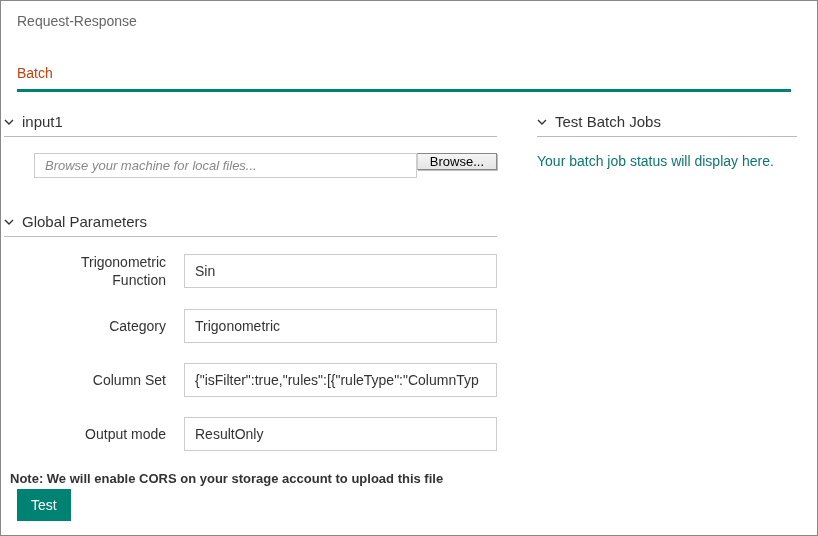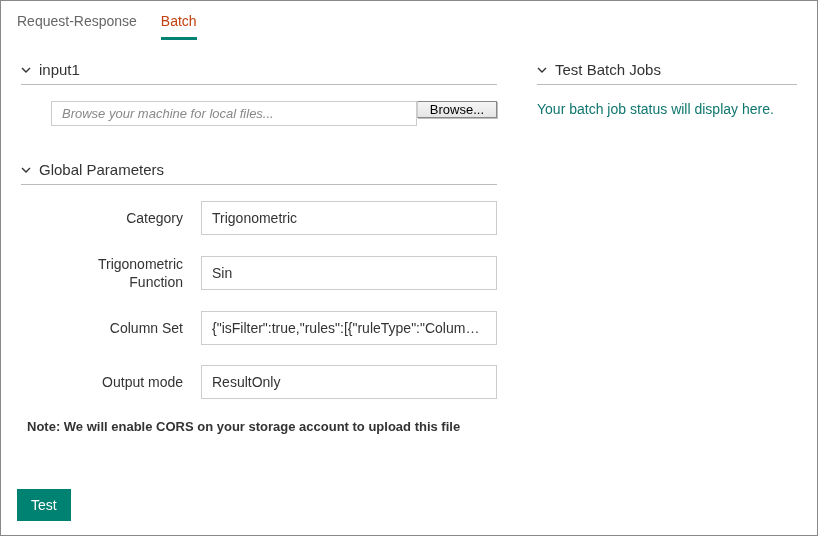--- a/index.html
+++ b/index.html
@@ -10,34 +10,35 @@
     background: #fff;
     width: 818px;
     height: 536px;
     border: 1px solid #888;
     position: relative;
   }
   .tabs {
     display: flex;
     padding: 8px 26px 0 16px;
     gap: 24px;
+    flex-direction: column;
   }
   .tab {
     padding: 4px 0 8px 0;
     cursor: pointer;
     color: #666;
   }
   .tab.active {
     color: #c2410c;
     border-bottom: 3px solid #008272;
     margin-bottom: -1px;
   }
   .content {
     display: flex;
-    padding: 16px 20px 0 20px;
+    padding: 16px 20px 0 3px;
     gap: 40px;
   }
   .left { flex: 1; }
   .right { width: 260px; }
   .section-header {
     display: flex;
     align-items: center;
     gap: 8px;
     padding: 6px 0;
     border-bottom: 1px solid #bbb;
@@ -148,29 +149,29 @@
     <div class="section-header">
       <span class="chevron">
         <svg viewBox="0 0 10 10" width="10" height="10">
             <path d="M1 3 L5 7 L9 3" fill="none" stroke="#333" stroke-width="1.4"></path>
           </svg>
       </span>
       <span class="section-title">Global Parameters</span>
     </div>
 
     <div class="form-row">
-      <div class="form-label">Category</div>
-      <input class="form-input" value="Trigonometric" style="">
-    </div>
-
-    <div class="form-row">
       <div class="form-label multi">
         <span>Trigonometric Function</span>
       </div>
       <input class="form-input" value="Sin" style="">
+    </div>
+
+    <div class="form-row">
+      <div class="form-label">Category</div>
+      <input class="form-input" value="Trigonometric" style="">
     </div>
 
     <div class="form-row">
       <div class="form-label">Column Set</div>
       <input class="form-input" value="{&quot;isFilter&quot;:true,&quot;rules&quot;:[{&quot;ruleType&quot;:&quot;ColumnTyp" style="">
     </div>
 
     <div class="form-row">
       <div class="form-label">Output mode</div>
       <input class="form-input" value="ResultOnly" style="">

